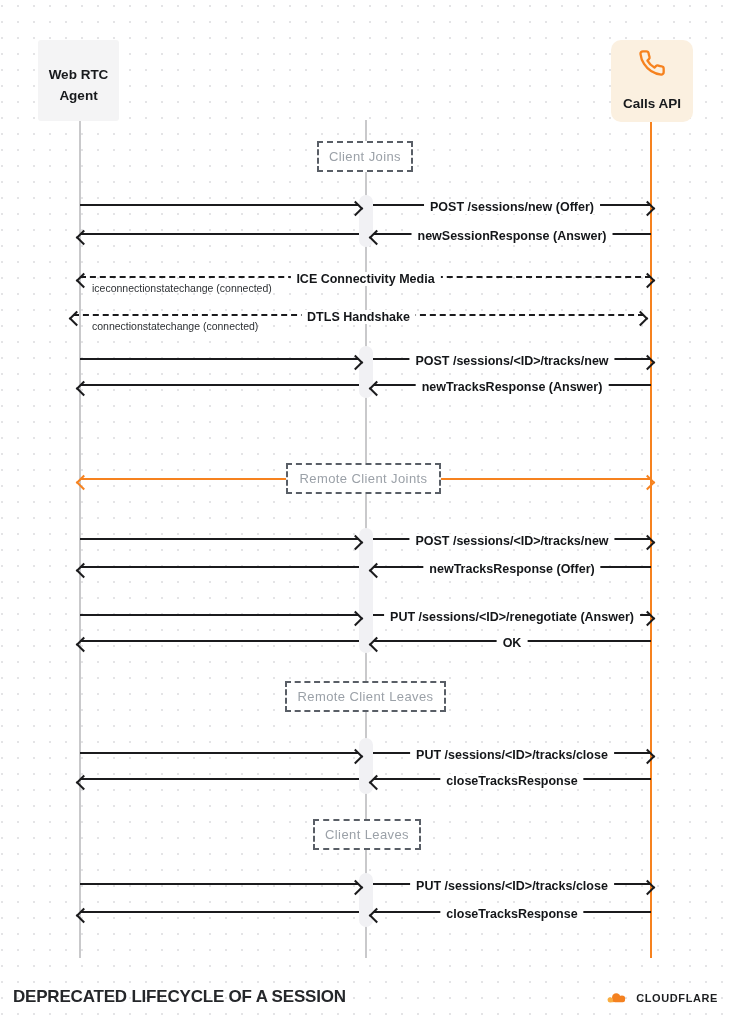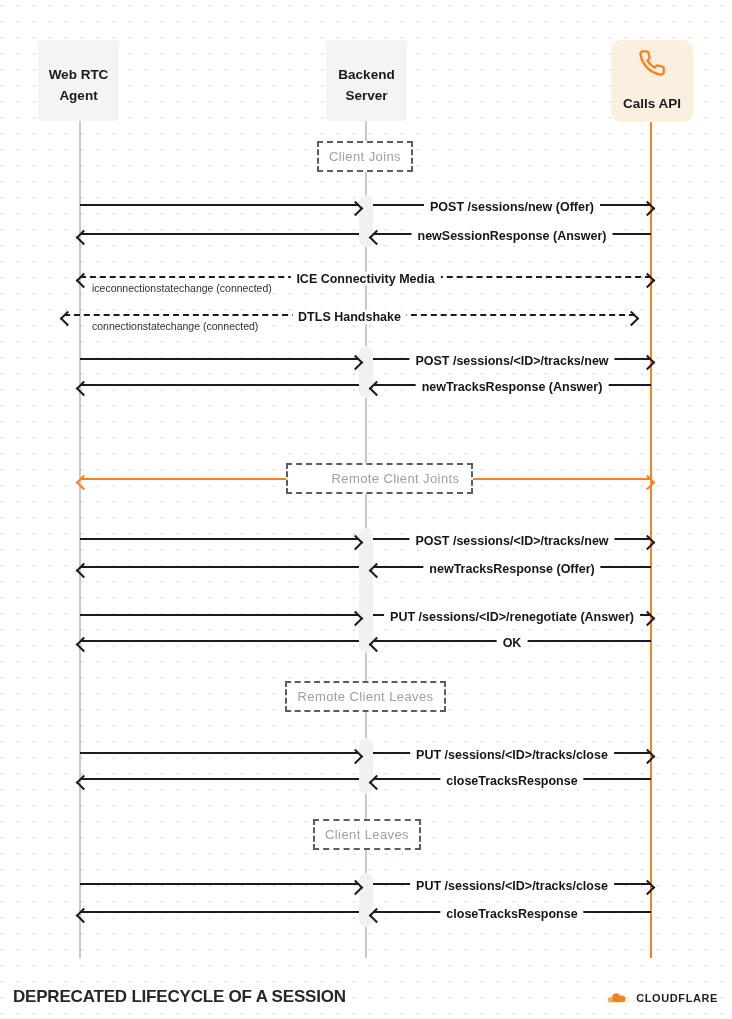--- a/index.html
+++ b/index.html
@@ -72,21 +72,21 @@
       </div>
       <div class="mline solid" style="left: 80px; width: 279px; top: 233px; border-top-color: rgb(27, 27, 29);">
         <span class="head left" style="border-top-color: rgb(27, 27, 29); border-right-color: rgb(27, 27, 29);"></span>
       </div>
       <div class="mline dashed" style="left: 80px; width: 571px; top: 276px; border-top-color: rgb(27, 27, 29);">
         <span class="head left" style="border-top-color: rgb(27, 27, 29); border-right-color: rgb(27, 27, 29);"></span>
         <span class="head right" style="border-top-color: rgb(27, 27, 29); border-right-color: rgb(27, 27, 29);"></span>
         <span class="mlabel">ICE Connectivity Media</span>
       </div>
       <span class="sublabel" style="left: 92px; top: 282px;">iceconnectionstatechange (connected)</span>
-      <div class="mline dashed" style="left: 64px; width: 571px; top: 314px; border-top-color: rgb(27, 27, 29);">
+      <div class="mline dashed" style="left: 73px; width: 571px; top: 314px; border-top-color: rgb(27, 27, 29);">
         <span class="head left" style="border-top-color: rgb(27, 27, 29); border-right-color: rgb(27, 27, 29);"></span>
         <span class="head right" style="border-top-color: rgb(27, 27, 29); border-right-color: rgb(27, 27, 29);"></span>
         <span class="mlabel">DTLS Handshake</span>
       </div>
       <span class="sublabel" style="left: 92px; top: 320px;">connectionstatechange (connected)</span>
       <div class="mline solid" style="left: 80px; width: 279px; top: 358px; border-top-color: rgb(27, 27, 29);">
         <span class="head right" style="border-top-color: rgb(27, 27, 29); border-right-color: rgb(27, 27, 29);"></span>
       </div>
       <div class="mline solid" style="left: 373px; width: 278px; top: 358px; border-top-color: rgb(27, 27, 29);">
         <span class="head right" style="border-top-color: rgb(27, 27, 29); border-right-color: rgb(27, 27, 29);"></span>
@@ -157,32 +157,28 @@
         <span class="head left" style="border-top-color: rgb(27, 27, 29); border-right-color: rgb(27, 27, 29);"></span>
         <span class="mlabel">closeTracksResponse</span>
       </div>
       <div class="mline solid" style="left: 80px; width: 279px; top: 911px; border-top-color: rgb(27, 27, 29);">
         <span class="head left" style="border-top-color: rgb(27, 27, 29); border-right-color: rgb(27, 27, 29);"></span>
       </div>
     </div>
 
   <div id="phases">
       <div class="phase" style="left: 317px; top: 141px; width: 92px; height: 27px;">Client Joins</div>
-      <div class="phase" style="left: 286px; top: 463px; width: 151px; height: 27px; padding-left: 32px;">Remote Client Joints</div>
+      <div class="phase" style="left: 286px; top: 463px; width: 151px; height: 27px;">Remote Client Joints</div>
       <div class="phase" style="left: 285px; top: 681px; width: 157px; height: 27px;">Remote Client Leaves</div>
       <div class="phase" style="left: 313px; top: 819px; width: 104px; height: 27px;">Client Leaves</div>
     </div>
 
   <div class="actor actor-gray" style="left:38px;top:40px;width:81px;height:81px;">
     <span>Web RTC
 Agent</span>
-  </div>
-  <div class="actor actor-gray" style="left:326px;top:40px;width:81px;height:81px;">
-    <span>Backend
-Server</span>
   </div>
   <div class="actor actor-calls" style="left:611px;top:40px;width:82px;height:80px;">
     <svg width="28" height="28" viewBox="0 0 24 24" fill="none" stroke="#F6821F" stroke-width="2" stroke-linecap="round" stroke-linejoin="round">
       <path d="M22 16.92v3a2 2 0 0 1-2.18 2 19.79 19.79 0 0 1-8.63-3.07 19.5 19.5 0 0 1-6-6 19.79 19.79 0 0 1-3.07-8.67A2 2 0 0 1 4.11 2h3a2 2 0 0 1 2 1.72 12.84 12.84 0 0 0 .7 2.81 2 2 0 0 1-.45 2.11L8.09 9.91a16 16 0 0 0 6 6l1.27-1.27a2 2 0 0 1 2.11-.45 12.84 12.84 0 0 0 2.81.7A2 2 0 0 1 22 16.92z"></path>
     </svg>
     <span>Calls API</span>
   </div>
 
   <div class="footer-title">DEPRECATED LIFECYCLE OF A SESSION</div>
   <div class="brand">

